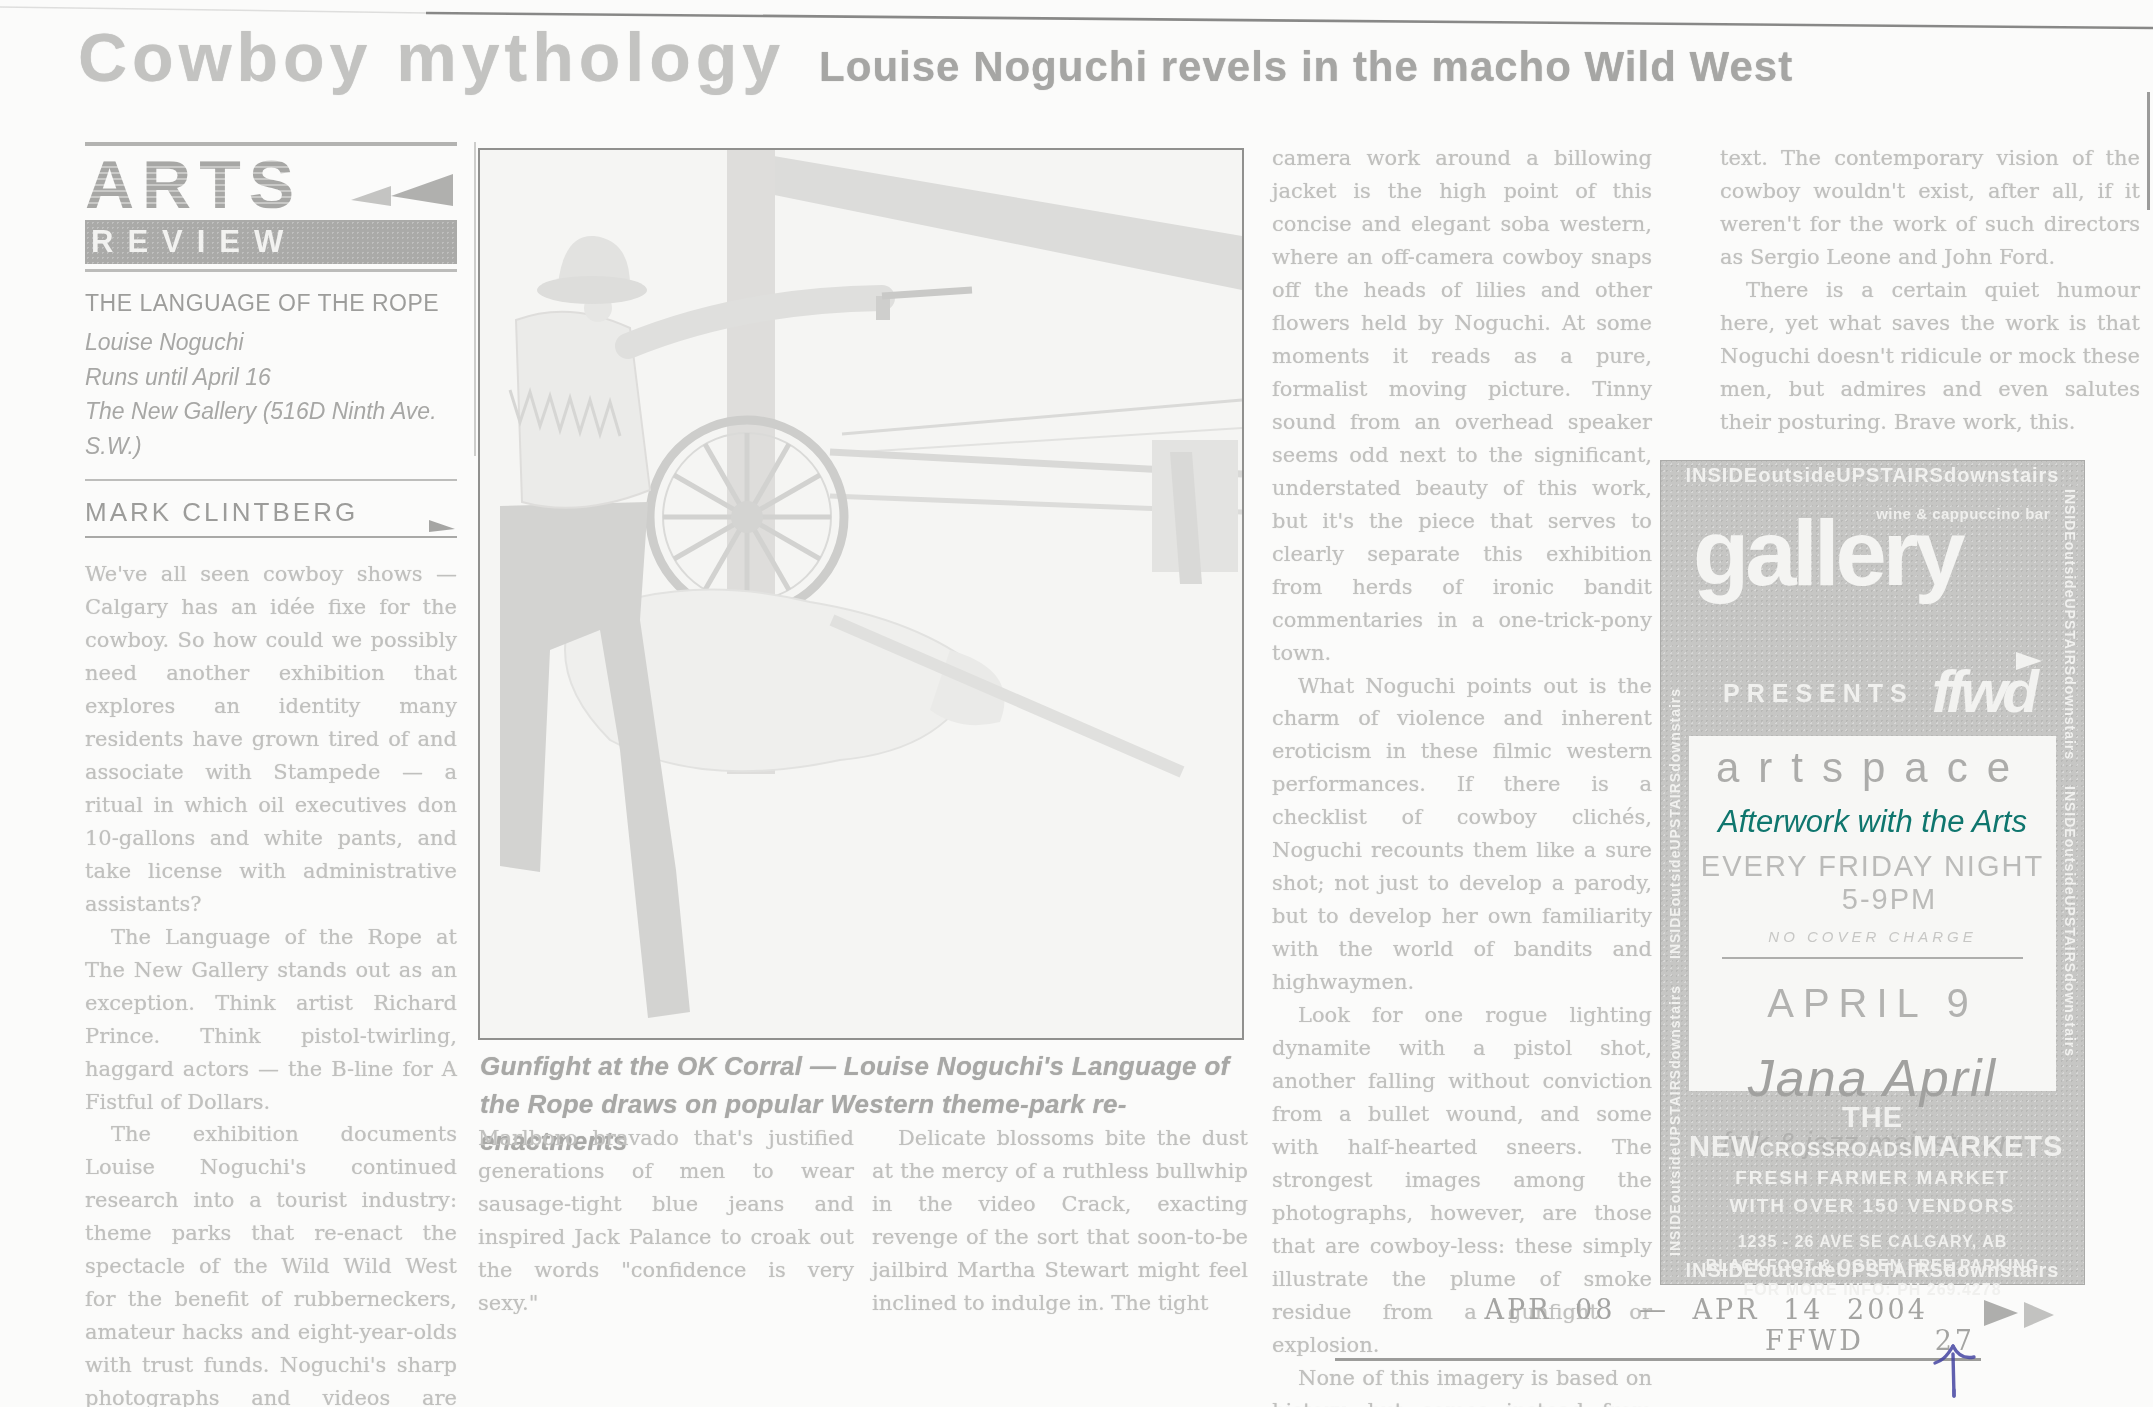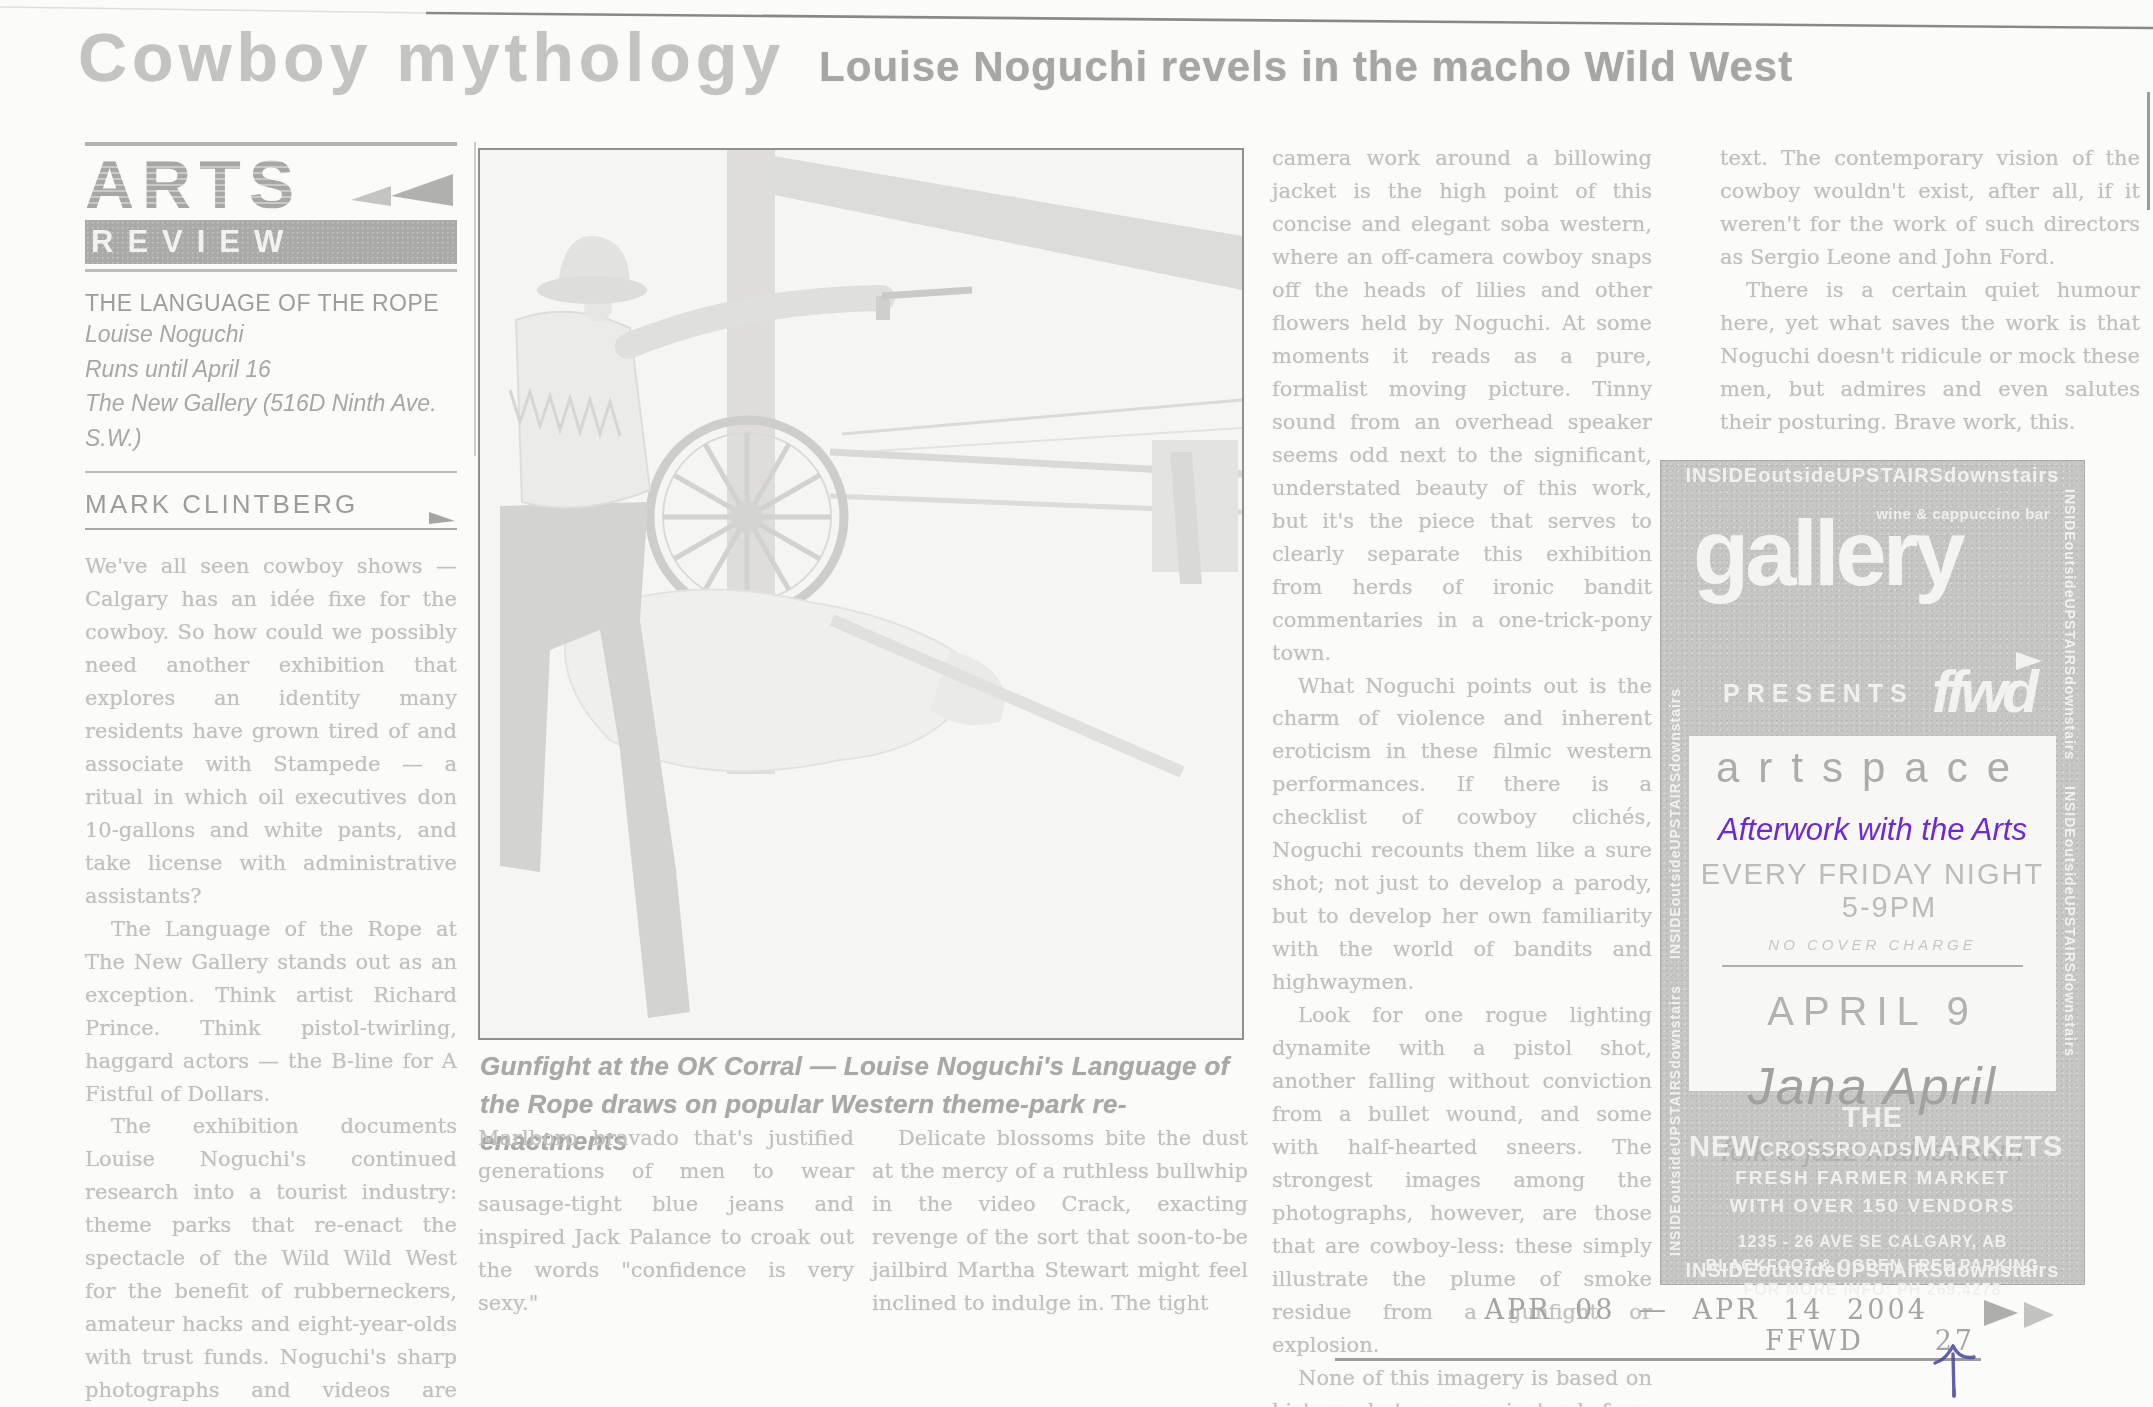--- a/index.html
+++ b/index.html
@@ -32,21 +32,21 @@
     border-top:22px solid transparent;border-bottom:10px solid transparent;border-right:62px solid #b0b0ae;}
   .logo-arrow2{position:absolute;right:66px;top:40px;width:0;height:0;
     border-top:14px solid transparent;border-bottom:6px solid transparent;border-right:40px solid #c4c4c2;}
   .logo-band{
     margin-top:2px;margin-bottom:5px;height:44px;background:#aaaaa8;
     background-image:radial-gradient(rgba(255,255,255,.25) 1px,transparent 1px);background-size:5px 5px;
     display:flex;align-items:center;
   }
   .logo-review{font-size:31px;font-weight:bold;color:#f2f2f0;letter-spacing:14px;padding-left:6px;}
   .show-info{margin-top:18px;}
-  .show-title{font-size:23px;color:#9d9d9b;letter-spacing:.5px;}
+  .show-title{font-size:23px;color:#9d9d9b;letter-spacing:.5px;margin-bottom:8px;}
   .show-line{font-size:23px;font-style:italic;color:#a7a7a5;line-height:1.5;}
   .sidebar-sep{margin-top:16px;border-top:2px solid #bdbdbb;}
   .byline{position:relative;margin-top:16px;border-bottom:2px solid #a9a9a7;padding-bottom:8px;}
   .byline-name{font-size:26px;color:#9c9c9a;letter-spacing:3px;}
   .byline-arrow{position:absolute;right:2px;bottom:4px;width:0;height:0;
     border-top:9px solid transparent;border-bottom:3px solid transparent;border-left:26px solid #a5a5a3;}
 
   
   .body-text p{
     margin:0;font-family:"DejaVu Serif", serif;
@@ -85,21 +85,21 @@
   .ad-inner{position:absolute;left:28px;right:28px;top:28px;bottom:28px;display:flex;flex-direction:column;}
   .gallery-sec{position:relative;height:247px;flex:none;}
   .wine{position:absolute;top:16px;right:6px;font-size:15px;font-weight:bold;color:#efefed;letter-spacing:.5px;}
   .gallery-word{position:absolute;top:18px;left:4px;font-size:92px;font-weight:bold;color:#f4f4f2;letter-spacing:-4px;line-height:1;}
   .presents{position:absolute;left:34px;bottom:28px;font-size:25px;font-weight:bold;color:#f0f0ee;letter-spacing:7px;}
   .ffwd{position:absolute;right:22px;bottom:10px;font-size:60px;font-weight:bold;color:#f2f2f0;letter-spacing:-5px;font-style:italic;}
   .ffwd-arrow{position:absolute;right:14px;bottom:66px;width:0;height:0;
     border-left:26px solid #f2f2f0;border-top:9px solid transparent;border-bottom:9px solid transparent;}
   .white-box{height:355px;flex:none;background:#f7f7f5;text-align:center;box-sizing:border-box;padding-top:8px;}
   .artspace{font-size:42px;color:#acacaa;letter-spacing:19px;font-weight:500;}
-  .afterwork{font-size:31px;font-style:italic;color:#6d28d9;margin-top:20px;}
+  .afterwork{font-size:31px;font-style:italic;color:#0f766e;margin-top:12px;}
   .friday-row{margin-top:10px;font-size:29px;color:#bbbbb9;letter-spacing:2px;}
   .friday-row .gap{display:inline-block;width:34px;}
   .no-cover{margin-top:12px;font-size:15px;font-style:italic;color:#c7c7c5;letter-spacing:4px;}
   .wb-divider{width:82%;margin:12px auto 22px auto;border-top:2px solid #aeaeac;}
   .april{font-size:40px;color:#b2b2b0;letter-spacing:9px;}
   .jana{font-size:52px;font-style:italic;color:#a1a19f;margin-top:22px;letter-spacing:2px;}
   .genre{font-size:30px;font-style:italic;color:#b1b1af;margin-top:18px;}
   .markets{flex:1;text-align:center;color:#f0f0ee;font-weight:bold;padding-top:12px;}
   .mk-title{line-height:1;}
   .mk-t1,.mk-t3{font-size:29px;letter-spacing:1px;}

